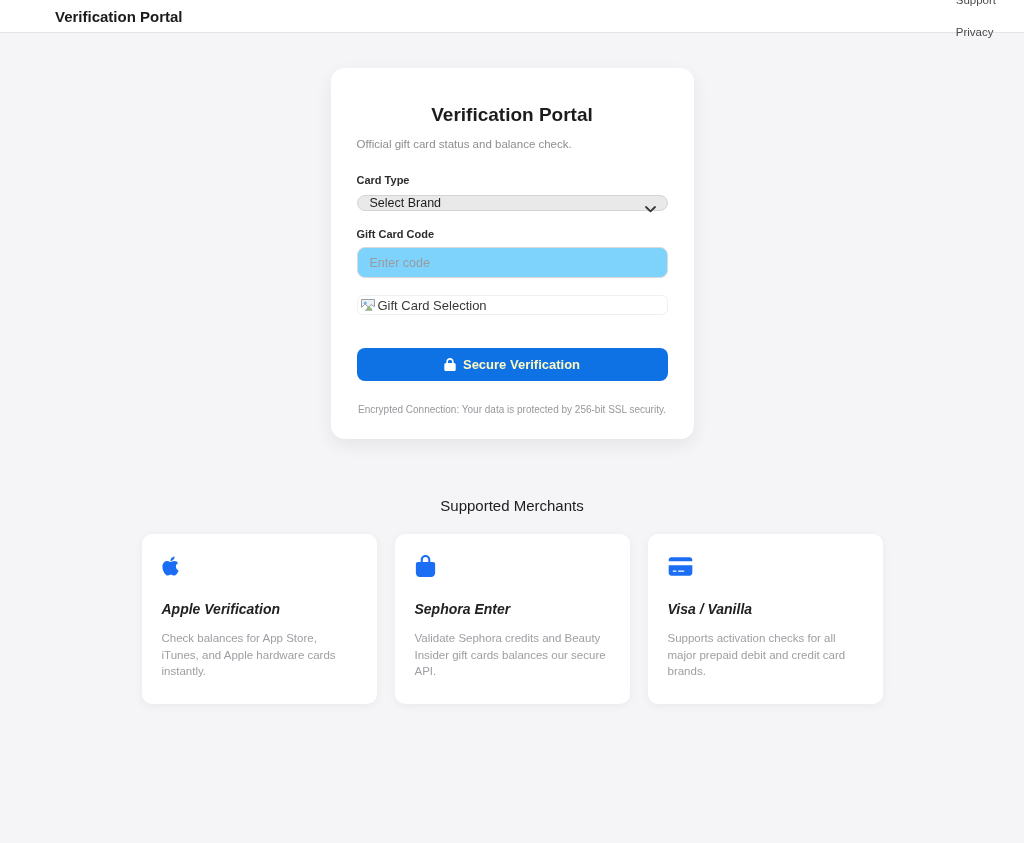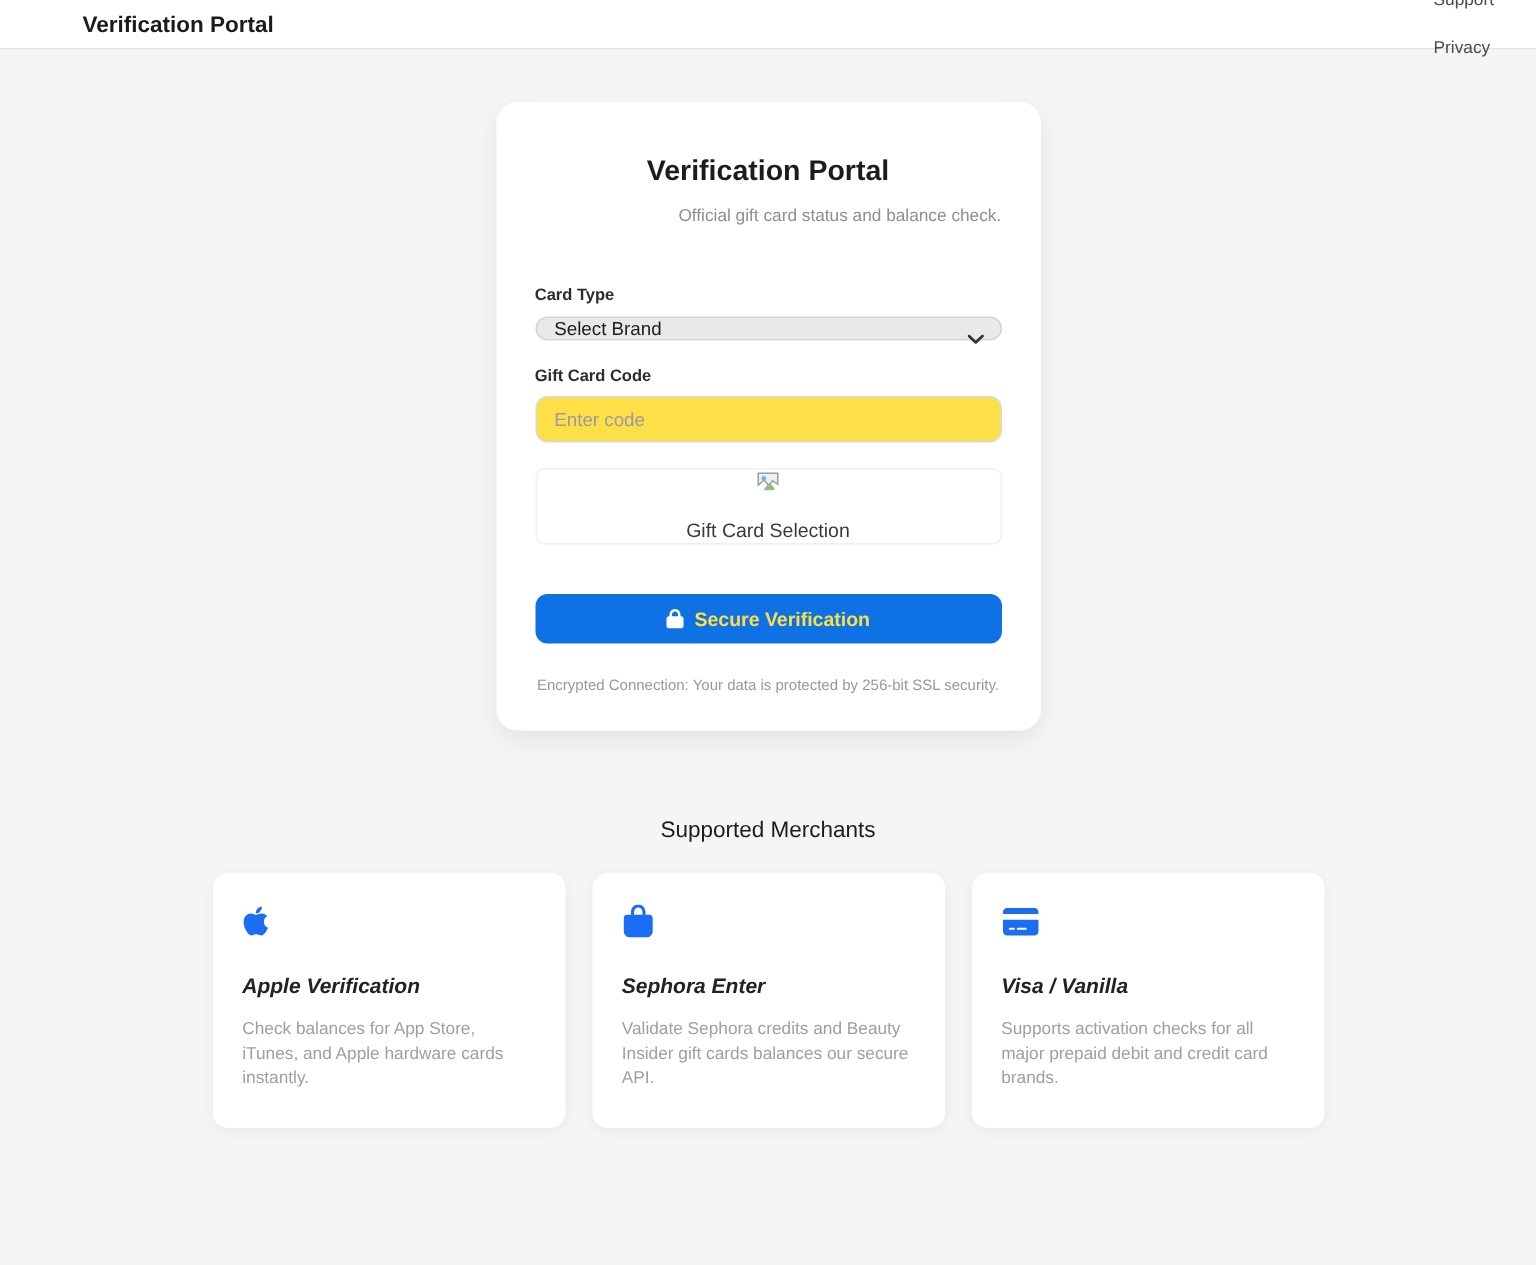--- a/index.html
+++ b/index.html
@@ -46,22 +46,22 @@
   .form-card h1 {
     font-size: 19px;
     font-weight: bold;
     text-align: center;
     margin-bottom: 12px;
     color: #1c1c1e;
   }
   .subtitle {
     font-size: 11.5px;
     color: #8e8e93;
-    text-align: right;
-    margin-bottom: 41px;
+    text-align: left;
+    margin-bottom: 24px;
   }
   .field-label {
     display: block;
     font-size: 11px;
     font-weight: bold;
     color: #2c2c2e;
     margin-bottom: 7px;
   }
   .select-wrap { position: relative; margin-bottom: 17px; }
   .select-wrap select {
@@ -80,50 +80,49 @@
   }
   .select-wrap .chev {
     position: absolute;
     right: 12px;
     top: 13px;
     pointer-events: none;
   }
   .text-input {
     width: 100%;
     height: 31px;
-    background: #fde047;
+    background: #7dd3fc;
     border: 1px solid #d9d9de;
     border-radius: 8px;
     font-family: "Liberation Sans", sans-serif;
     font-size: 12.5px;
     color: #1c1c1e;
     padding: 0 12px;
     margin-bottom: 17px;
   }
   .text-input::placeholder { color: #9a9aa0; }
   .broken-img {
     display: flex;
     align-items: center;
-    gap: 18px;
+    gap: 2px;
     font-size: 13px;
     color: #3a3a3c;
     border: 1px solid #f0f0f1;
     border-radius: 6px;
     padding: 1px 2px;
     min-height: 20px;
     margin-bottom: 33px;
-    flex-direction: column;
   }
   .primary-btn {
     width: 100%;
     height: 33px;
     background: #0e72e4;
     border: none;
     border-radius: 8px;
-    color: #fde047;
+    color: #fef9c3;
     font-family: "Liberation Sans", sans-serif;
     font-size: 13px;
     font-weight: bold;
     display: flex;
     align-items: center;
     justify-content: center;
     gap: 7px;
     cursor: pointer;
     margin-bottom: 23px;
   }

